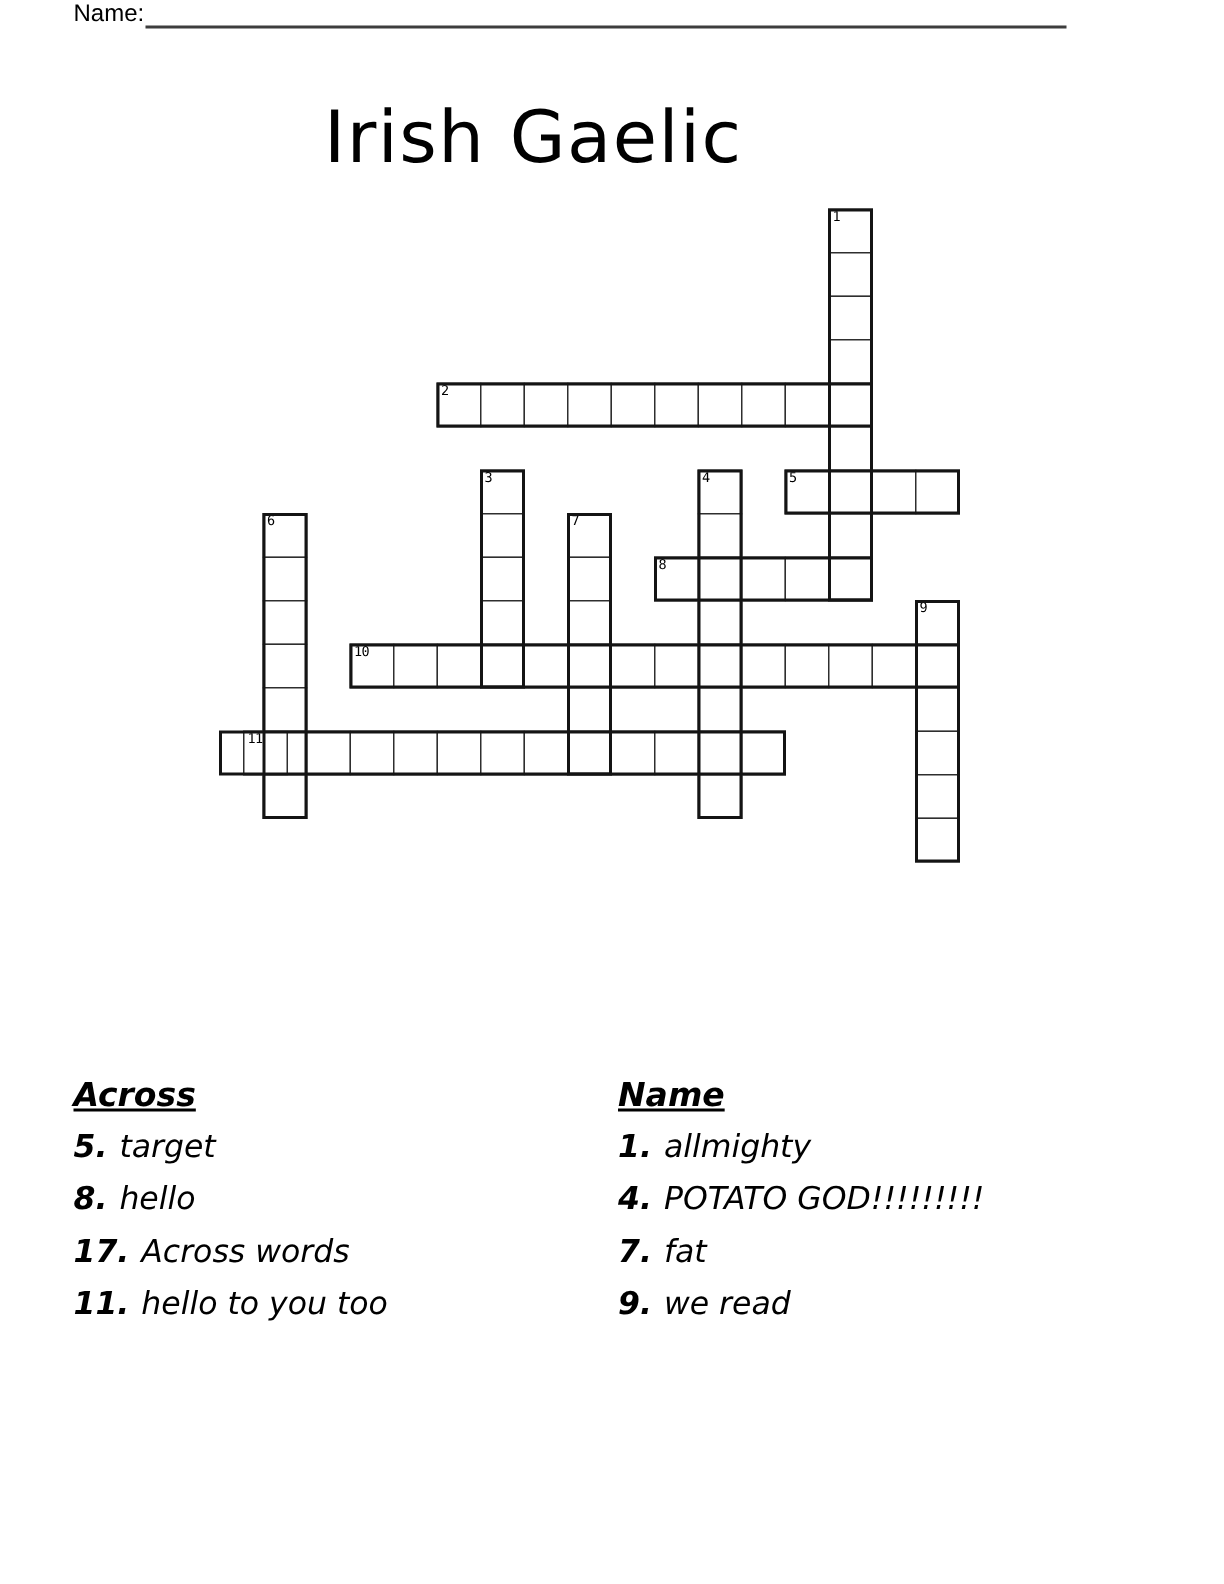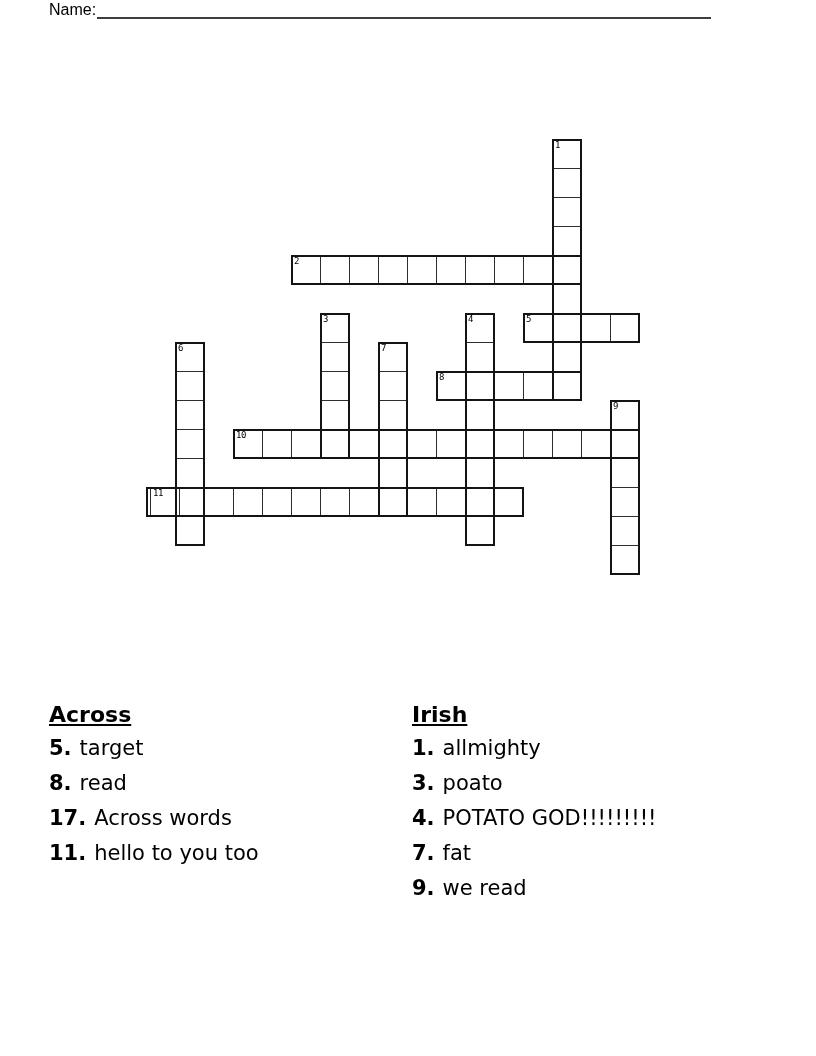--- a/index.html
+++ b/index.html
@@ -72,21 +72,21 @@
   }
   .outline {
     position: absolute;
     box-sizing: border-box;
     border: 2px solid #141414;
     background: transparent;
     pointer-events: none;
   }
 
   
-  .clues-col { position: absolute; top: 702px; }
+  .clues-col { position: absolute; top: 718px; font-style: italic; }
   .clues-across { left: 49px; }
   .clues-down { left: 412px; }
   .clues-heading {
     font-size: 22px;
     font-weight: bold;
     text-decoration: underline;
     line-height: 26px;
     margin-bottom: 9px;
     color: #000;
   }
@@ -100,20 +100,21 @@
   .clue .num { font-weight: bold; margin-right: 8px; }
 </style>
 </head>
 <body>
 
 <div class="page">
 
   <span class="name-label">Name:</span>
   <div class="name-line"></div>
 
+  <h1 class="title">Irish Gaelic</h1>
 
   <div class="grid" id="grid">
       <div class="cell" style="left: 406px; top: 0px;">
         <span class="cellnum">1</span>
       </div>
       <div class="cell" style="left: 406px; top: 29px;"></div>
       <div class="cell" style="left: 406px; top: 58px;"></div>
       <div class="cell" style="left: 406px; top: 87px;"></div>
       <div class="cell" style="left: 406px; top: 116px;"></div>
       <div class="cell" style="left: 406px; top: 145px;"></div>
@@ -188,21 +189,21 @@
       </div>
       <div class="cell" style="left: 116px; top: 290px;"></div>
       <div class="cell" style="left: 145px; top: 290px;"></div>
       <div class="cell" style="left: 203px; top: 290px;"></div>
       <div class="cell" style="left: 261px; top: 290px;"></div>
       <div class="cell" style="left: 290px; top: 290px;"></div>
       <div class="cell" style="left: 348px; top: 290px;"></div>
       <div class="cell" style="left: 377px; top: 290px;"></div>
       <div class="cell" style="left: 406px; top: 290px;"></div>
       <div class="cell" style="left: 435px; top: 290px;"></div>
-      <div class="cell" style="left: 4px; top: 348px; text-align: center;">
+      <div class="cell" style="left: 16px; top: 348px; text-align: center;">
         <span class="cellnum">11</span>
       </div>
       <div class="cell" style="left: 58px; top: 348px;"></div>
       <div class="cell" style="left: 87px; top: 348px;"></div>
       <div class="cell" style="left: 116px; top: 348px;"></div>
       <div class="cell" style="left: 145px; top: 348px;"></div>
       <div class="cell" style="left: 174px; top: 348px;"></div>
       <div class="cell" style="left: 203px; top: 348px;"></div>
       <div class="cell" style="left: 261px; top: 348px;"></div>
       <div class="cell" style="left: 290px; top: 348px;"></div>
@@ -216,27 +217,26 @@
       <div class="outline" style="left: 232px; top: 203px; width: 30px; height: 175px;"></div>
       <div class="outline" style="left: 290px; top: 232px; width: 146px; height: 30px;"></div>
       <div class="outline" style="left: 464px; top: 261px; width: 30px; height: 175px;"></div>
       <div class="outline" style="left: 87px; top: 290px; width: 407px; height: 30px;"></div>
       <div class="outline" style="left: 0px; top: 348px; width: 378px; height: 30px;"></div>
     </div>
 
   <div class="clues-col clues-across">
     <div class="clues-heading">Across</div>
     <div class="clue"><span class="num">5.</span><span class="txt">target</span></div>
-    <div class="clue"><span class="num">8.</span><span class="txt">read</span></div>
+    <div class="clue"><span class="num">8.</span><span class="txt">hello</span></div>
     <div class="clue"><span class="num">17.</span><span class="txt">Across words</span></div>
     <div class="clue"><span class="num">11.</span><span class="txt">hello to you too</span></div>
   </div>
 
   <div class="clues-col clues-down">
-    <div class="clues-heading">Irish</div>
+    <div class="clues-heading">Name</div>
     <div class="clue"><span class="num">1.</span><span class="txt">allmighty</span></div>
-    <div class="clue"><span class="num">3.</span><span class="txt">poato</span></div>
     <div class="clue"><span class="num">4.</span><span class="txt">POTATO GOD!!!!!!!!!</span></div>
     <div class="clue"><span class="num">7.</span><span class="txt">fat</span></div>
     <div class="clue"><span class="num">9.</span><span class="txt">we read</span></div>
   </div>
 
 </div>
 
 </body></html>

